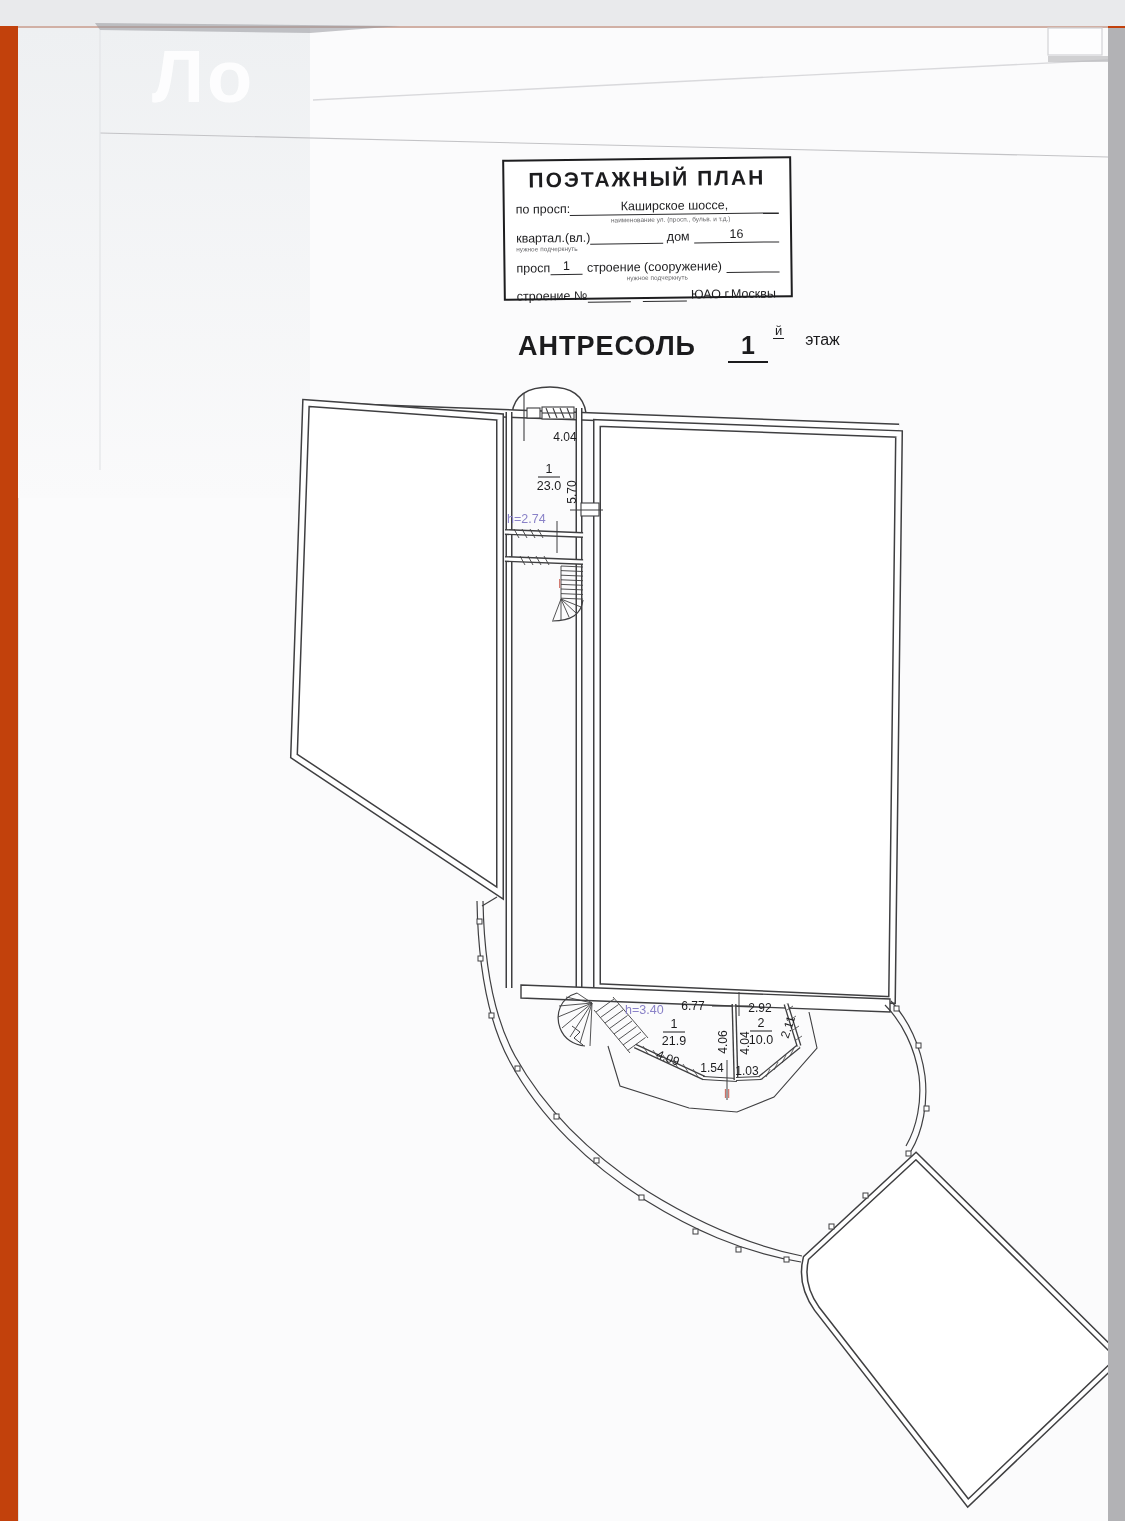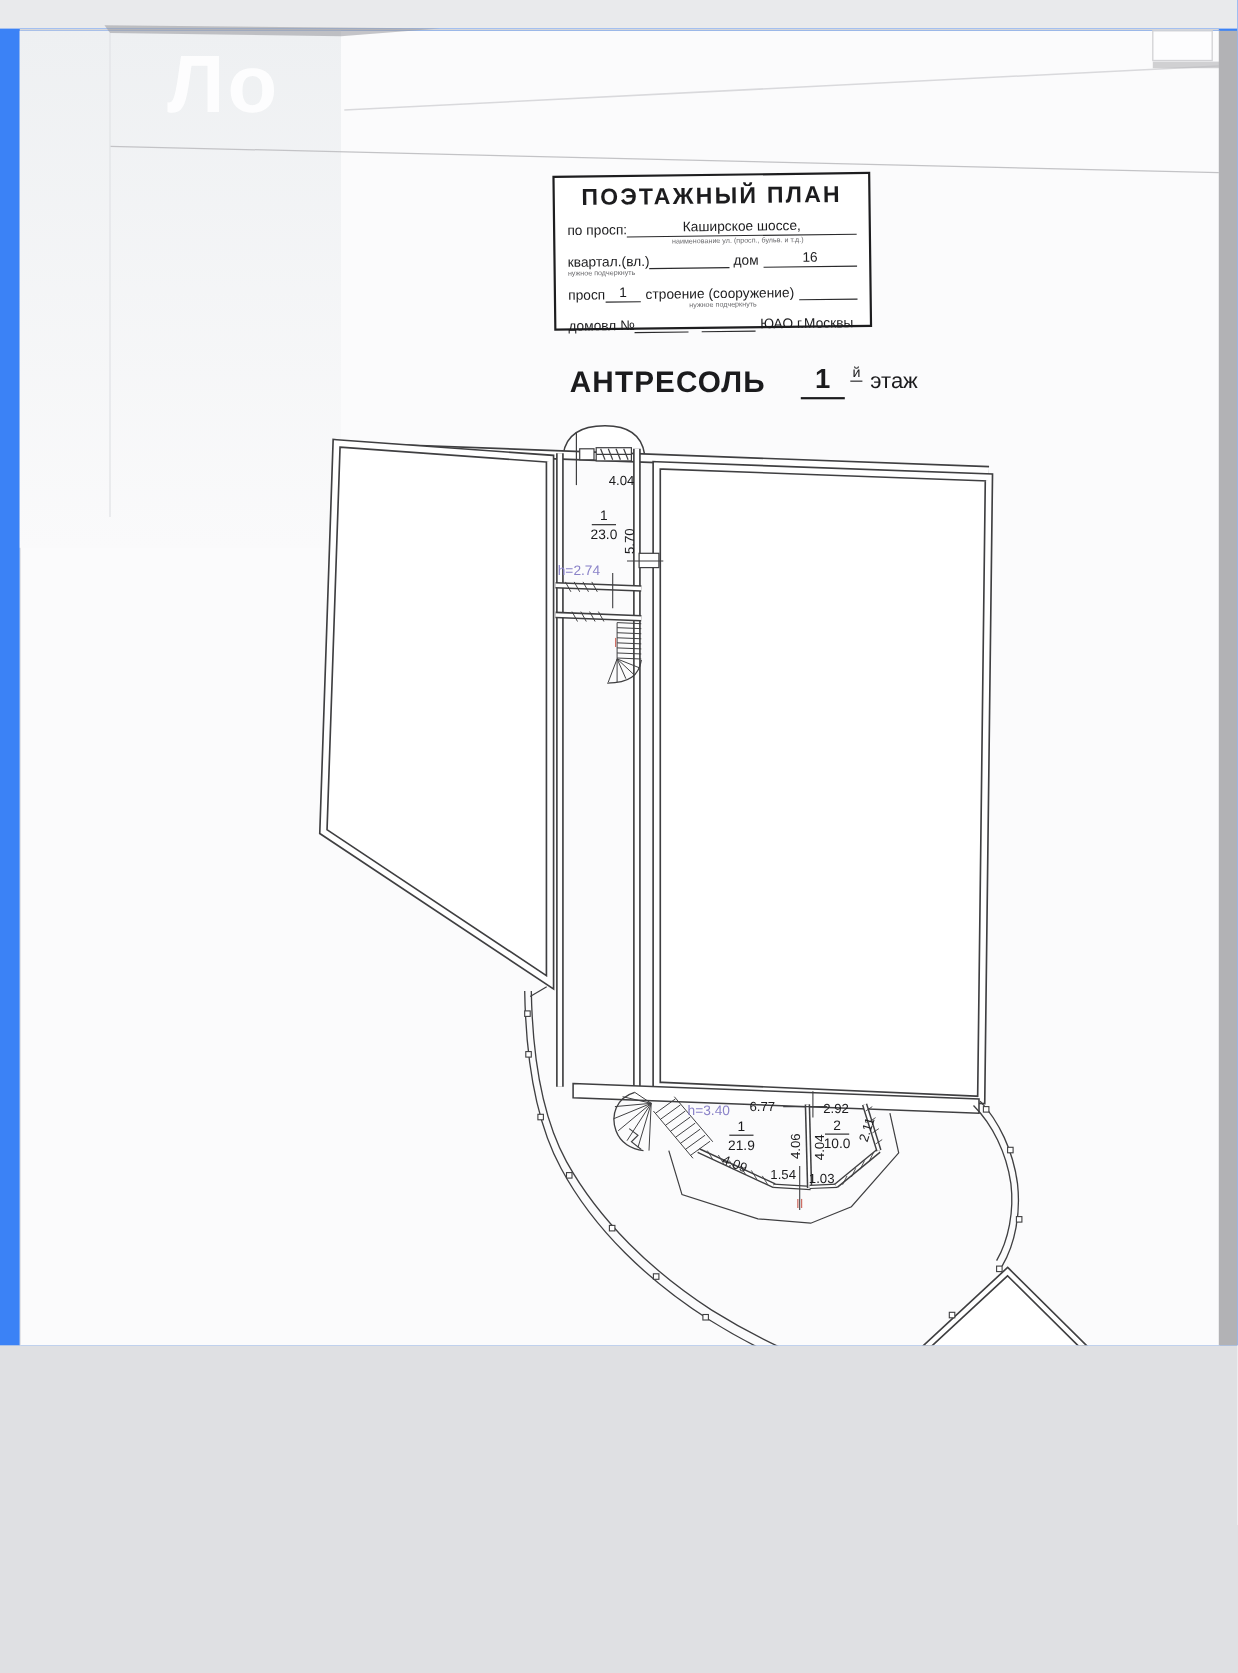--- a/index.html
+++ b/index.html
@@ -1,41 +1,41 @@
 <!DOCTYPE html>
 <html><head>
 <meta charset="utf-8">
 <style>
   html,body{margin:0;padding:0;}
   body{background:#dfe0e3;font-family:"Liberation Sans",sans-serif;}
-  .page{position:relative;width:1125px;height:1223px;background:#3b82f6;overflow:hidden;text-decoration:underline;}
+  .page{position:relative;width:1125px;height:1521px;background:#c2410c;overflow:hidden;text-decoration:underline;}
   .sheet{position:absolute;left:18px;top:28px;width:1090px;height:1493px;background:#fbfbfc;border-left:1px solid #e2e2e5;}
   .left-gray{position:absolute;left:18px;top:28px;width:292px;height:470px;background:linear-gradient(#eef0f2,#fafafb);}
   .right-strip{position:absolute;left:1108px;top:28px;width:17px;height:1493px;background:#b2b2b5;}
   .watermark{position:absolute;left:152px;top:34px;font-size:74px;font-weight:bold;letter-spacing:3px;color:#ffffff;opacity:.92;}
   .artifacts{position:absolute;left:0;top:0;width:1125px;height:1521px;pointer-events:none;}
 
   
   .stamp{position:absolute;left:503px;top:158px;width:289px;height:141px;border:2.5px solid #1d1d1f;
          background:#fff;box-sizing:border-box;padding:6px 11px 6px 11px;transform:rotate(-0.7deg);color:#1c1c1e;}
   .stamp-title{text-align:center;font-size:21px;font-weight:bold;letter-spacing:2px;margin-top:1px;}
   .tb-row{display:flex;align-items:flex-end;font-size:12.5px;line-height:13px;white-space:nowrap;}
   .fill{flex:1;border-bottom:1.5px solid #2a2a2c;height:14px;min-width:10px;}
   .fill.center{text-align:center;font-size:12.5px;}
   .tiny-note{font-size:6.5px;color:#6b6b6e;line-height:7px;}
   .note-under{position:absolute;white-space:nowrap;}
   .rel{position:relative;}
   .gapword{margin:0 4px;}
 
   
-  .heading{position:absolute;left:518px;top:331px;display:flex;align-items:center;color:#1b1b1d;}
+  .heading{position:absolute;left:518px;top:331px;display:flex;align-items:flex-start;color:#1b1b1d;}
   .heading .hname{font-size:27px;font-weight:600;letter-spacing:1px;}
   .heading .hnum{font-size:25px;font-weight:600;border-bottom:2px solid #1b1b1d;padding:0 13px 1px 13px;margin-left:32px;}
   .heading .hsuf{font-size:13px;border-bottom:1.5px solid #1b1b1d;margin-left:5px;transform:translateY(-8px);padding:0 2px;}
-  .heading .hword{font-size:20px;margin-left:7px;}
+  .heading .hword{font-size:16px;margin-left:21px;}
 
   svg{position:absolute;left:0;top:0;}
   svg text{font-family:"Liberation Sans",sans-serif;fill:#1c1c1e;}
   .dim{font-size:12px;}
   .hgt{font-size:12.5px;fill:#8a82c8;}
   .smark{font-size:12px;fill:#cf6f65;}
   .rmnum{font-size:12.5px;}
 </style>
 </head>
 <body>
@@ -77,21 +77,21 @@
 
     <div class="tb-row rel" style="margin-top:15px;">
       <span>просп</span>
       <span class="fill center" style="flex:0.55;">1</span>
       <span class="gapword">строение (сооружение)</span>
       <span class="fill" style="flex:0.9;"></span>
       <span class="note-under tiny-note" style="left:110px;top:15px;">нужное подчеркнуть</span>
     </div>
 
     <div class="tb-row" style="margin-top:13px;">
-      <span>домовл №</span>
+      <span>строение №</span>
       <span class="fill" style="flex:0.9;margin-right:12px;"></span>
       <span class="fill" style="flex:0.9;"></span>
       <span class="gapword">ЮАО г.Москвы</span>
     </div>
   </div>
 
   <div class="heading">
     <span class="hname">АНТРЕСОЛЬ</span>
     <span class="hnum">1</span>
     <span class="hsuf">й</span>

